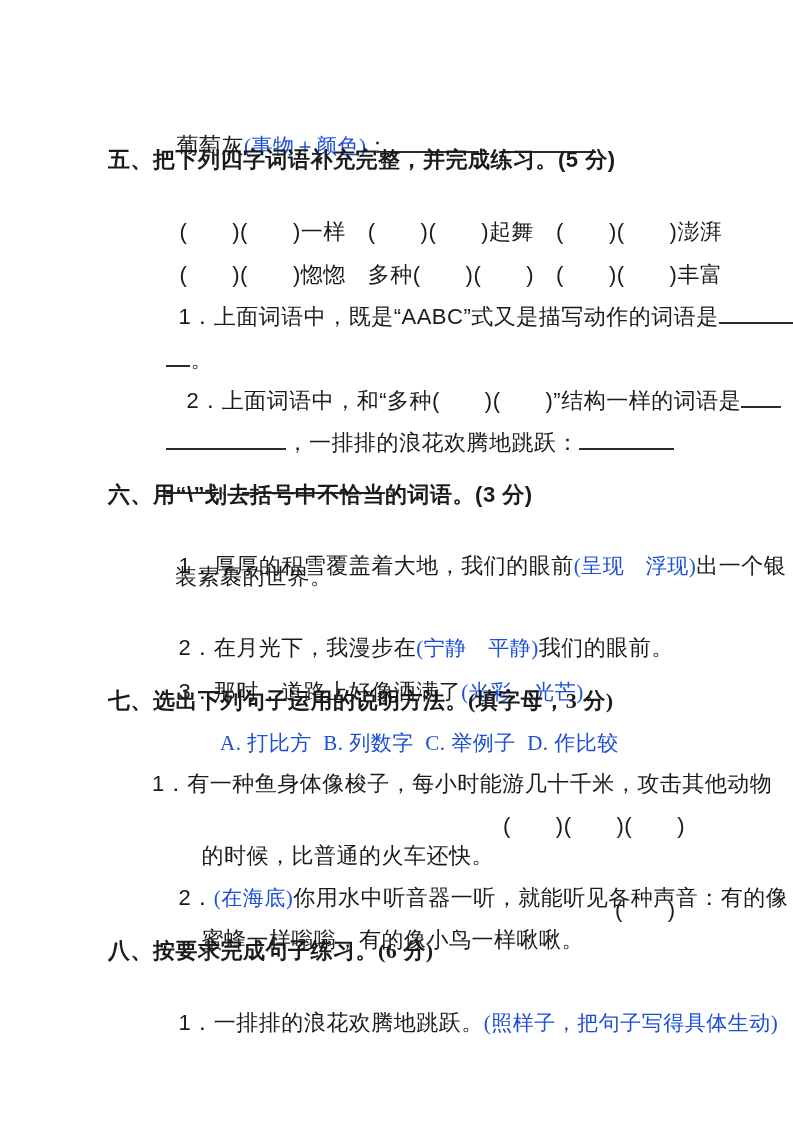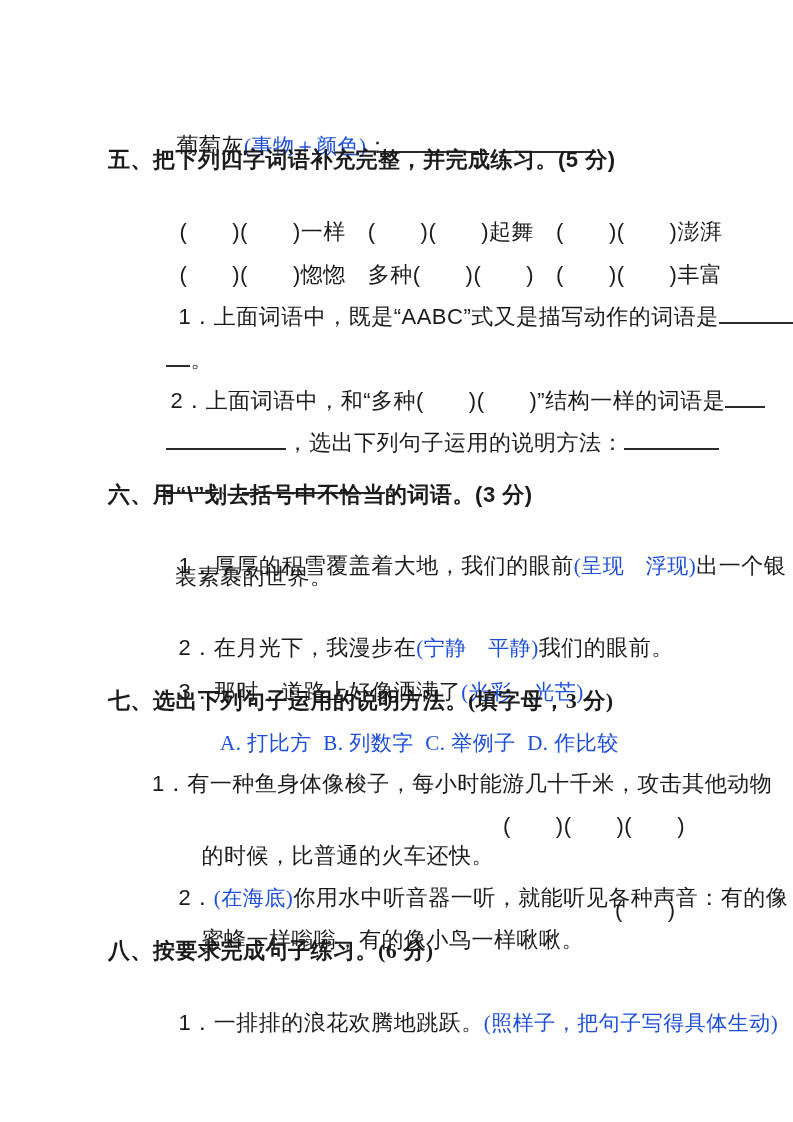--- a/index.html
+++ b/index.html
@@ -58,26 +58,26 @@
   </div>
 
   <div class="line" style="left:152px; top:272px;">
     <span>1．上面词语中，既是“AABC”式又是描写动作的词语是</span><span class="blank" style="width:88px;"></span>
   </div>
 
   <div class="line" style="left:140px; top:315px;">
     <span class="blank" style="width:24px;"></span><span>。</span>
   </div>
 
-  <div class="line" style="left:144px; top:356px;">
+  <div class="line" style="left:160px; top:356px;">
     <span>2．上面词语中，和“多种(　　)(　　)”结构一样的词语是</span><span class="blank" style="width:40px;"></span>
   </div>
 
   <div class="line" style="left:140px; top:398px;">
-    <span class="blank" style="width:120px;"></span><span>，选出下列句子运用的说明方法：</span><span class="blank" style="width:95px;"></span>
+    <span class="blank" style="width:120px;"></span><span>，一排排的浪花欢腾地跳跃：</span><span class="blank" style="width:95px;"></span>
   </div>
 
   <div class="line" style="left:140px; top:442px;">
     <span class="blank" style="width:53px;"></span><span>、</span><span class="blank" style="width:143px;"></span><span>。</span>
   </div>
 
   <div class="line heading" style="left:108px; top:480px;">六、用“\”划去括号中不恰当的词语。(3 分)</div>
 
   <div class="line" style="left:152px; top:521px;">
     <span>1．厚厚的积雪覆盖着大地，我们的眼前</span><span class="hint">(呈现　浮现)</span><span>出一个银</span>

